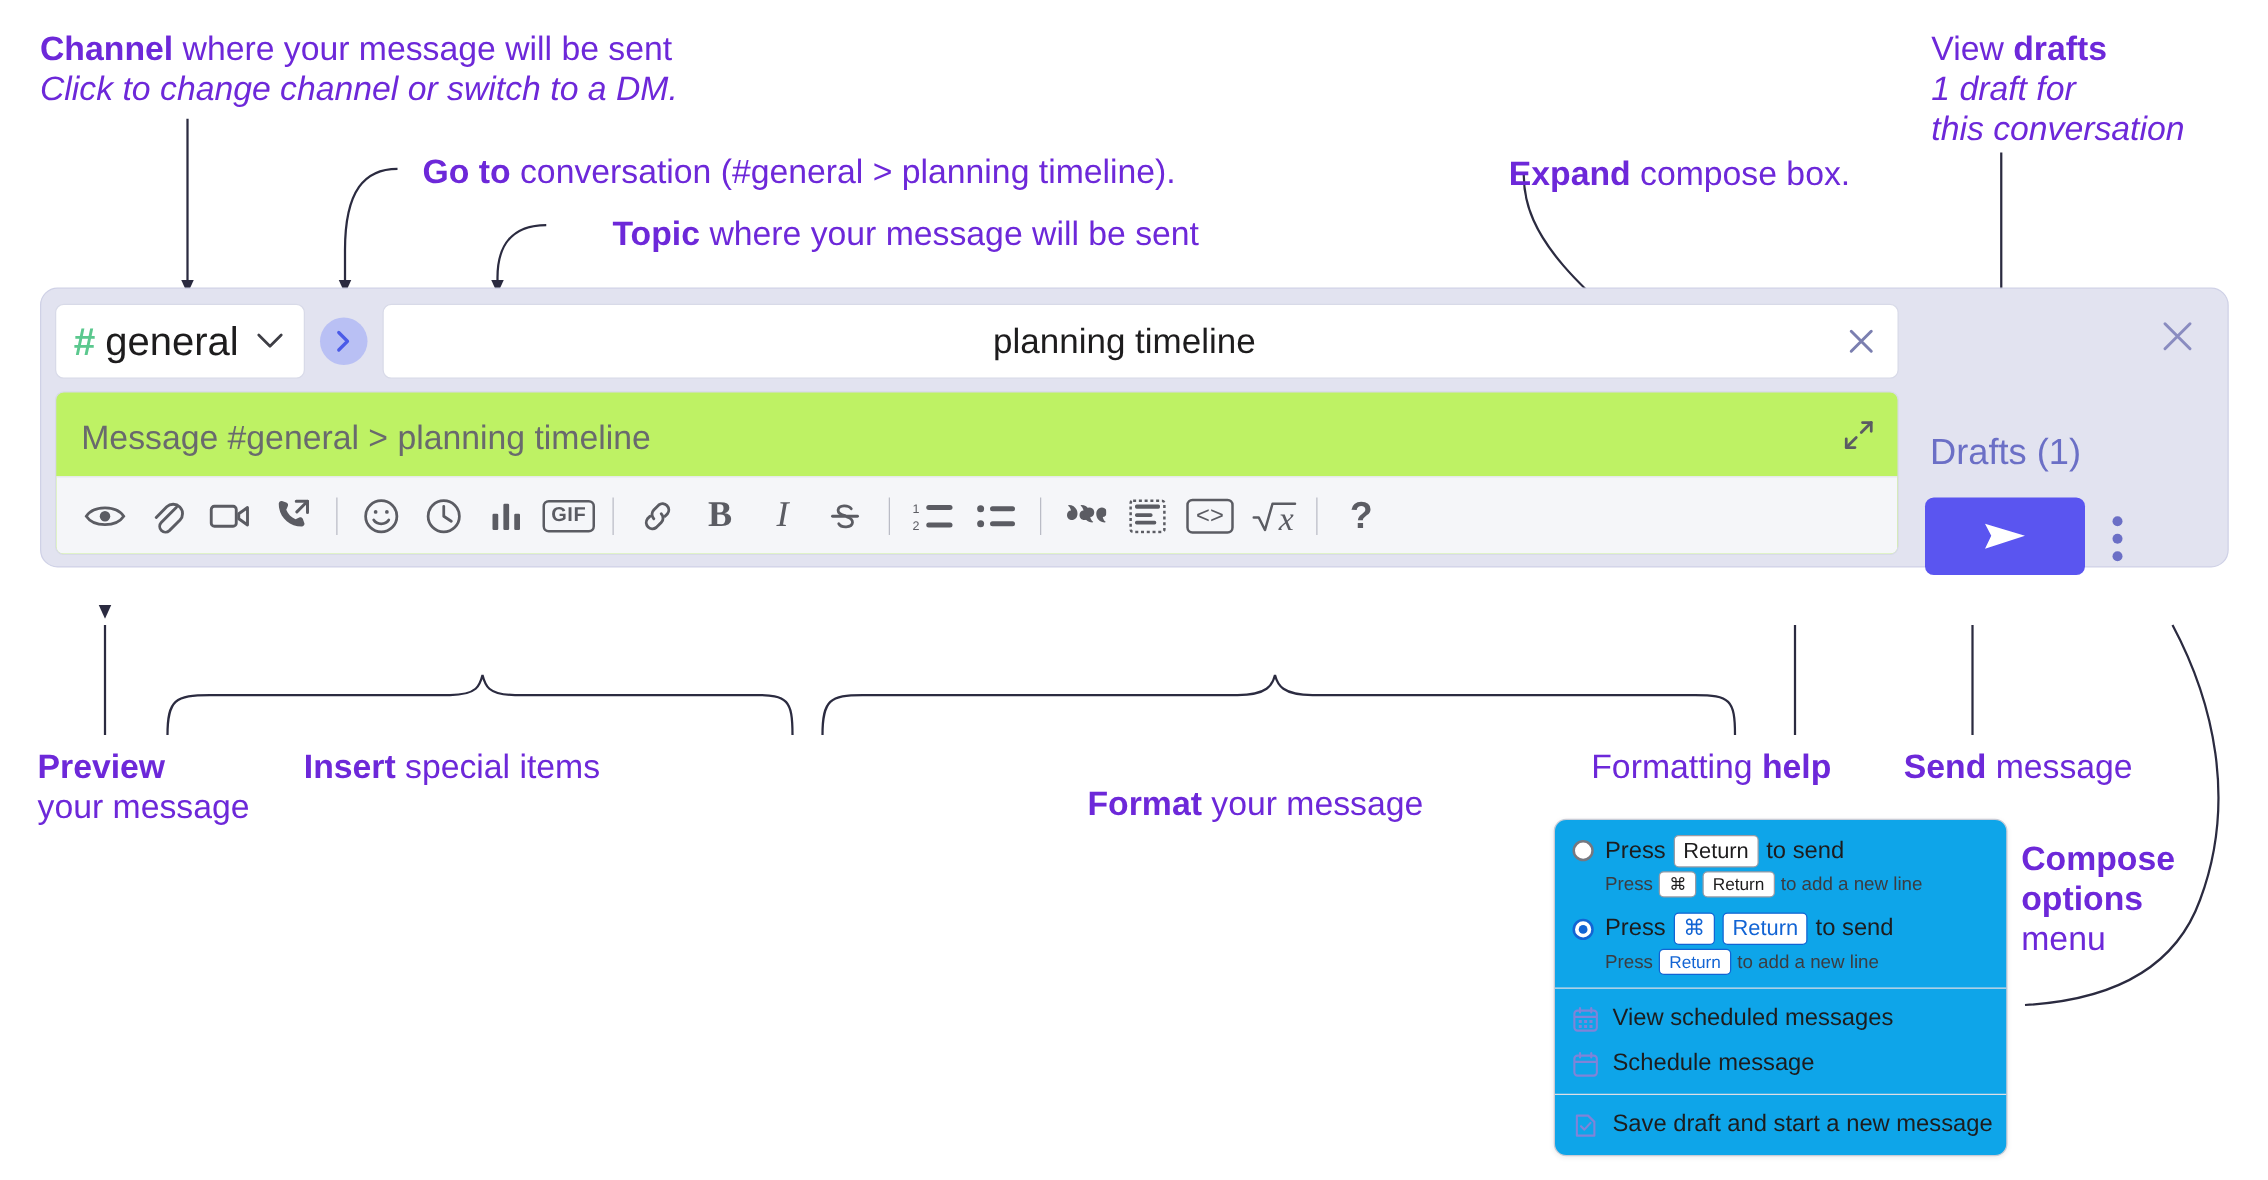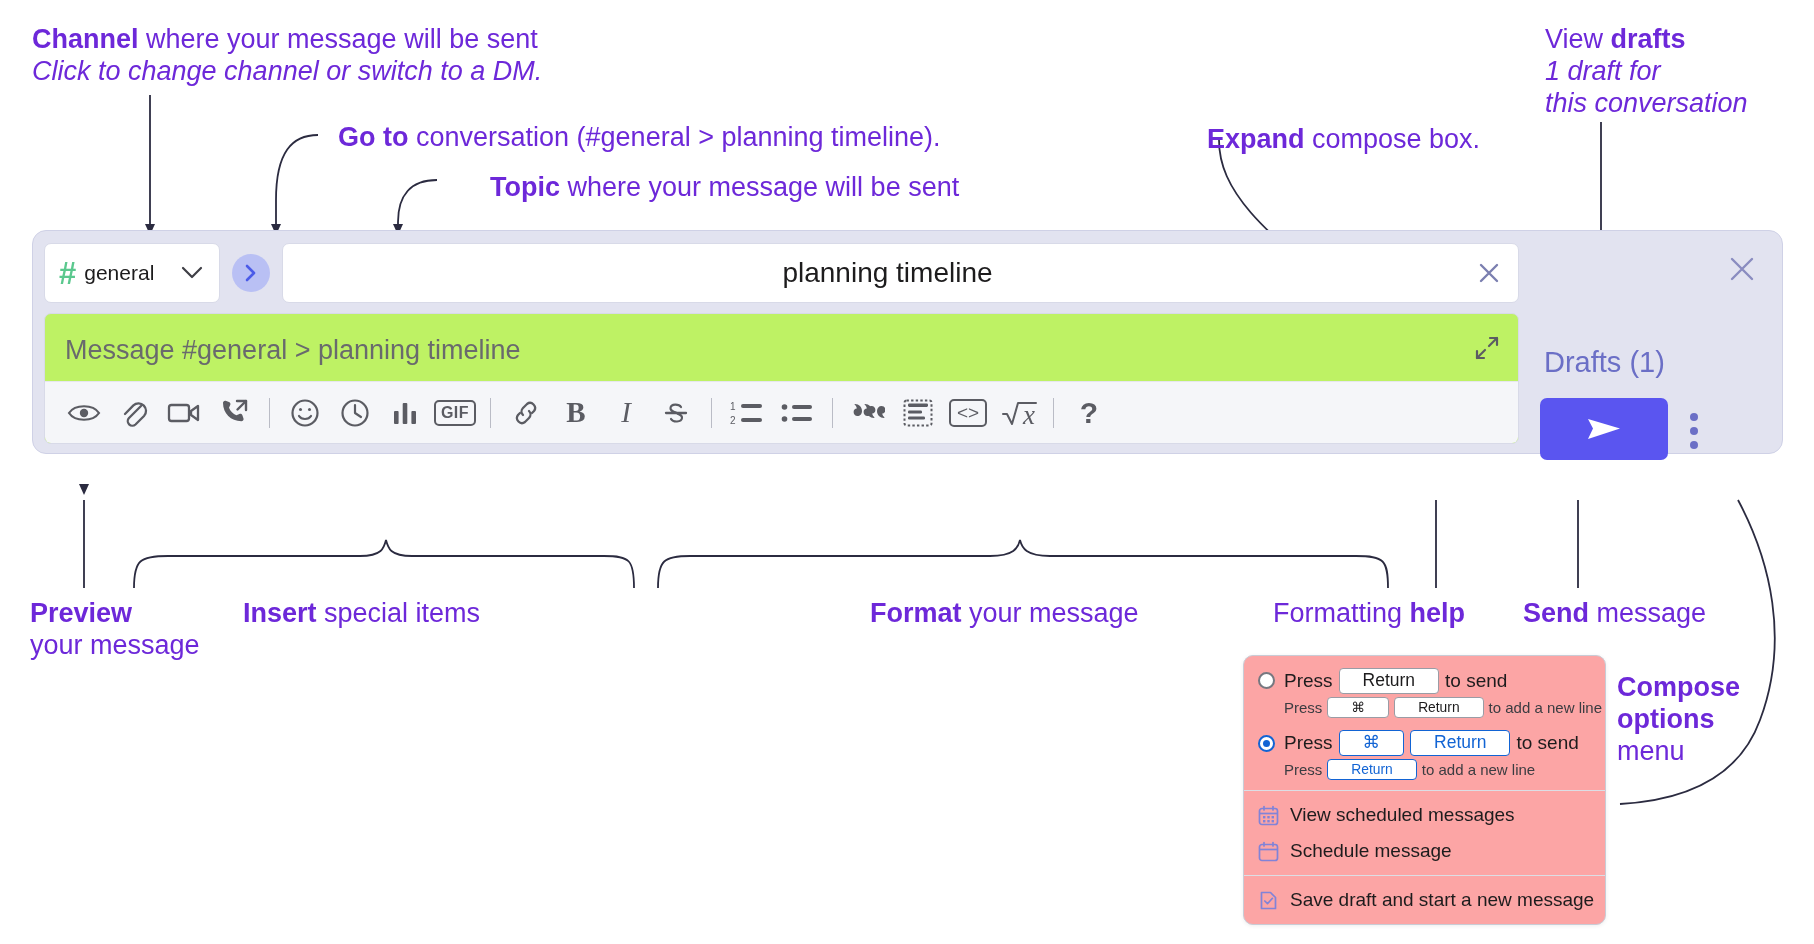--- a/index.html
+++ b/index.html
@@ -74,21 +74,21 @@
     border-radius: 7px;
     min-width: 176px;
   }
   .hash {
     color: #5bc88e;
     font-size: 31px;
     font-weight: bold;
     line-height: 1;
   }
   .channel-name {
-    font-size: 21px;
+    font-size: 32px;
     color: #1d1c1d;
     flex: 1;
   }
   .chev {
     color: #3f3f46;
     font-size: 18px;
     line-height: 1;
     margin-left: 6px;
   }
   .goto-btn {
@@ -233,21 +233,21 @@
     background: #6b6fc6;
     display: block;
   }
 
   
   #dropdown {
     position: absolute;
     left: 1243px;
     top: 655px;
     width: 363px;
-    background: #fca5a5;
+    background: #0ea5e9;
     border: 1px solid #c9ccd6;
     border-radius: 10px;
     padding: 0;
     box-shadow: 0 1px 4px rgba(0,0,0,0.07);
   }
   .dd-sec { padding: 12px 14px 10px 14px; }
   .dd-divider { height: 1px; background: #dcdee5; }
   .dd-opt {
     display: flex;
     align-items: center;
@@ -285,21 +285,21 @@
     display: flex;
     align-items: center;
     gap: 5px;
     margin: 3px 0 12px 26px;
     white-space: nowrap;
   }
   .dd-sub:last-child { margin-bottom: 0; }
   .key {
     border: 1px solid #9a9ca5;
     border-radius: 4px;
-    padding: 1px 23px;
+    padding: 1px 7px;
     font-size: 0.92em;
     color: #1d1c1d;
     background: #fff;
     line-height: 1.25;
     display: inline-block;
   }
   .key.blue {
     border-color: #1264d4;
     color: #1264d4;
   }
@@ -381,21 +381,21 @@
 
   <div class="anno" style="left:30px; top:598px;">
     <span class="ln"><b>Preview</b></span>
     <span class="ln"><span>your message</span></span>
   </div>
 
   <div class="anno" style="left:243px; top:598px;">
     <b>Insert</b><span> special items</span>
   </div>
 
-  <div class="anno" style="left:870px; top:598px;">
+  <div class="anno" style="left:870px; top:628px;">
     <b>Format</b><span> your message</span>
   </div>
 
   <div class="anno" style="left:1273px; top:598px;">
     <span>Formatting </span><b>help</b>
   </div>
 
   <div class="anno" style="left:1523px; top:598px;">
     <b>Send</b><span> message</span>
   </div>

